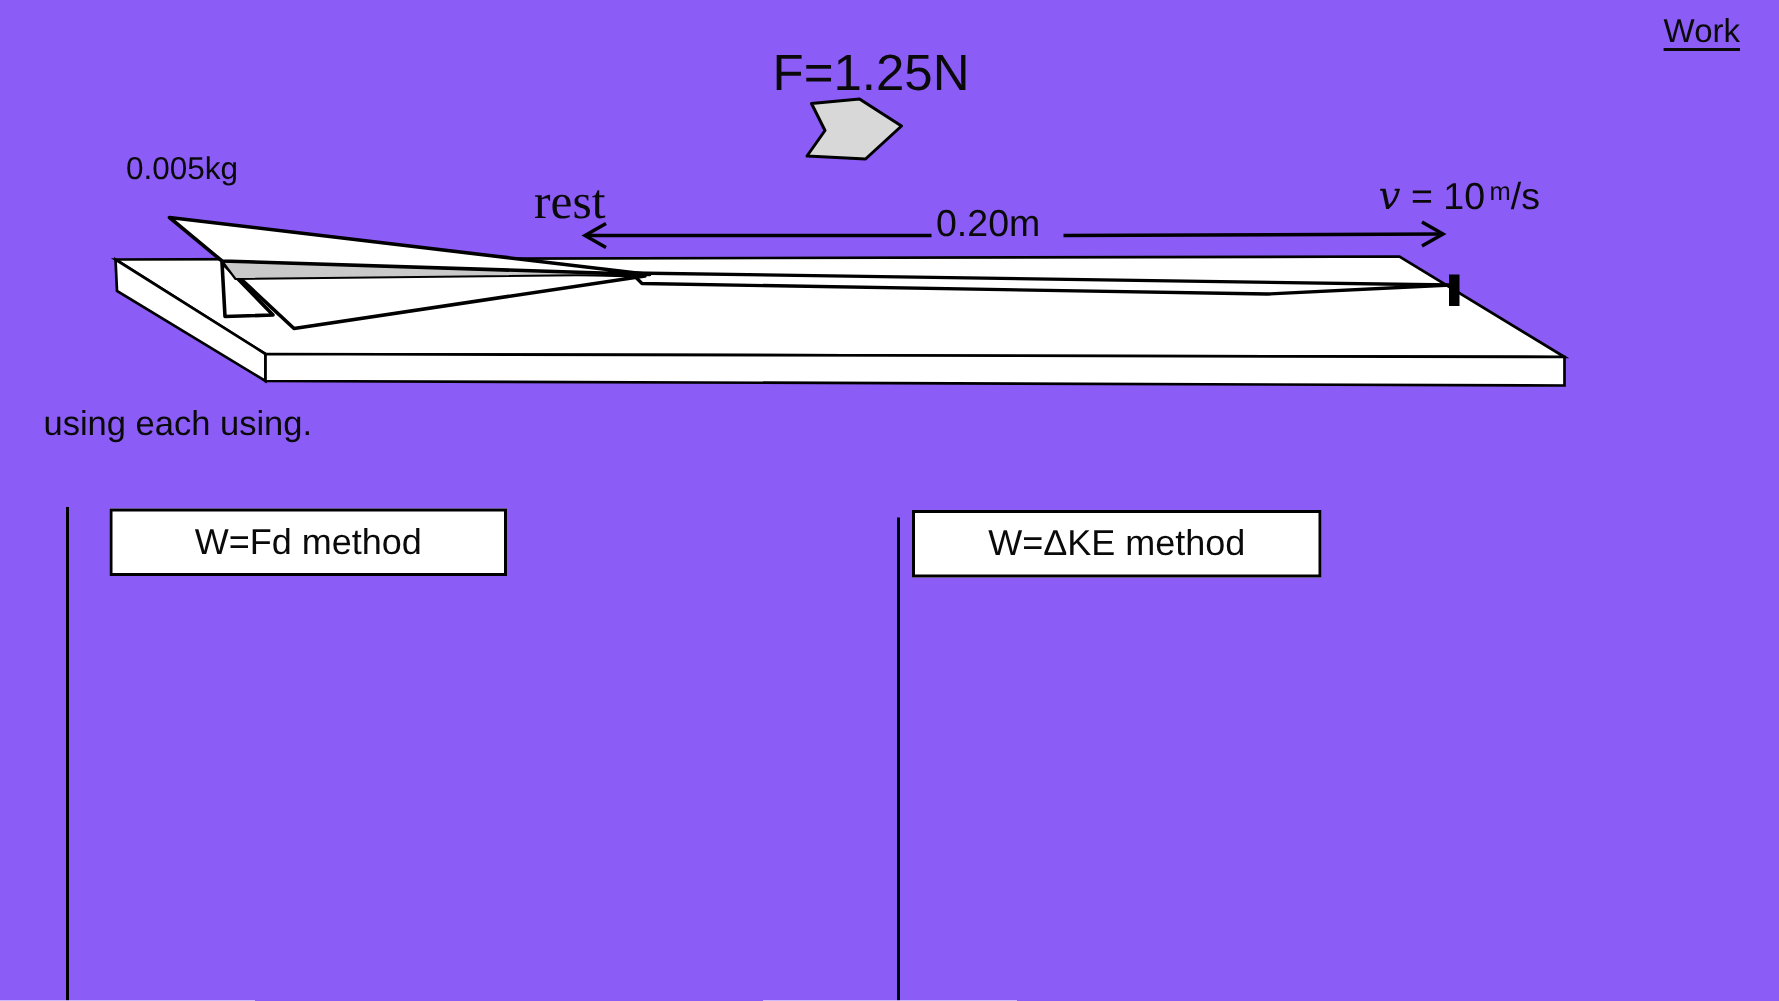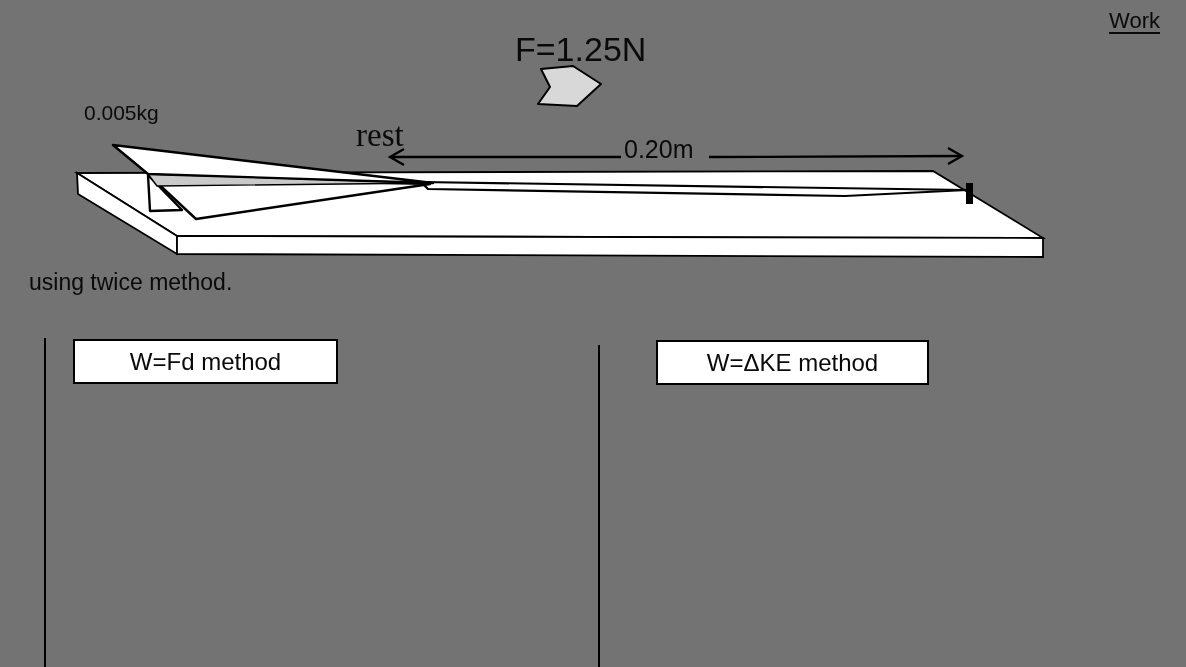--- a/index.html
+++ b/index.html
@@ -1,35 +1,35 @@
 <!DOCTYPE html>
 <html><head>
 <meta charset="utf-8">
 <style>
   html,body{margin:0;padding:0;background:#fff;}
-  #page{position:relative;width:1186px;height:667px;background:#737373;overflow:hidden;
+  #page{position:relative;width:1186px;height:667px;background:#8b5cf6;overflow:hidden;
         font-family:"Liberation Sans",sans-serif;color:#0a0a0a;}
   .abs{position:absolute;white-space:nowrap;}
   #work-title{top:8px;right:26px;font-size:22px;text-decoration:underline;text-underline-offset:4px;}
   #force-label{left:515px;top:30px;font-size:34px;}
   #mass-label{left:84px;top:101px;font-size:21px;}
   #rest-label{left:356px;top:117px;font-size:33px;font-family:Liberation Serif, serif;}
   #distance-label{left:624px;top:135px;font-size:25px;}
   #velocity-label{left:919px;top:116px;font-size:25px;}
   #velocity-label .vv{font-family:"DejaVu Serif",serif;font-style:italic;font-size:26px;}
   #velocity-label sup{font-size:17px;vertical-align:6px;margin-left:3px;}
   #diagram-svg{position:absolute;left:0;top:0;}
   #problem-text{left:29px;top:266px;font-size:23px;line-height:32.5px;white-space:normal;width:1130px;}
   .vline{position:absolute;width:2px;background:#000;}
   #divider-left{left:44px;top:338px;height:329px;}
   #divider-right{left:598px;top:345px;height:322px;}
   .method-box{position:absolute;border:2px solid #000;background:#fff;
               display:flex;align-items:center;justify-content:center;font-size:24px;}
   #method-box-1{left:56px;top:339px;width:261px;height:41px;margin-left:17px;}
-  #method-box-2{left:608px;top:340px;width:269px;height:41px;margin-left:48px;}
+  #method-box-2{left:608px;top:340px;width:269px;height:41px;}
 </style>
 </head>
 <body>
 
 <div id="page">
 
   <svg id="diagram-svg" width="1186" height="270" viewBox="0 0 1186 270">
 
     <polygon points="541,69 573,66 601,84 577,106 538,104 550,87" stroke="#000" stroke-width="2" stroke-linejoin="round" fill="#d8d8d8"></polygon>
 
@@ -52,23 +52,24 @@
       <polyline points="404,149 390,157 404,165"></polyline>
       <polyline points="948,148 962,156 948,164"></polyline>
     </g>
   </svg>
 
   <div class="abs" id="work-title">Work</div>
   <div class="abs" id="force-label">F=1.25N</div>
   <div class="abs" id="mass-label">0.005kg</div>
   <div class="abs" id="rest-label">rest</div>
   <div class="abs" id="distance-label">0.20m</div>
+  <div class="abs" id="velocity-label"><span class="vv">v</span><span> = 10</span><sup>m</sup><span>/s</span></div>
 
   <div class="abs" id="problem-text">
-    <div>using twice method.</div>
+    <div>using each using.</div>
   </div>
 
   <div class="vline" id="divider-left"></div>
   <div class="vline" id="divider-right"></div>
 
   <div class="method-box" id="method-box-1">
     <span>W=Fd method</span>
   </div>
   <div class="method-box" id="method-box-2">
     <span>W=ΔKE method</span>

